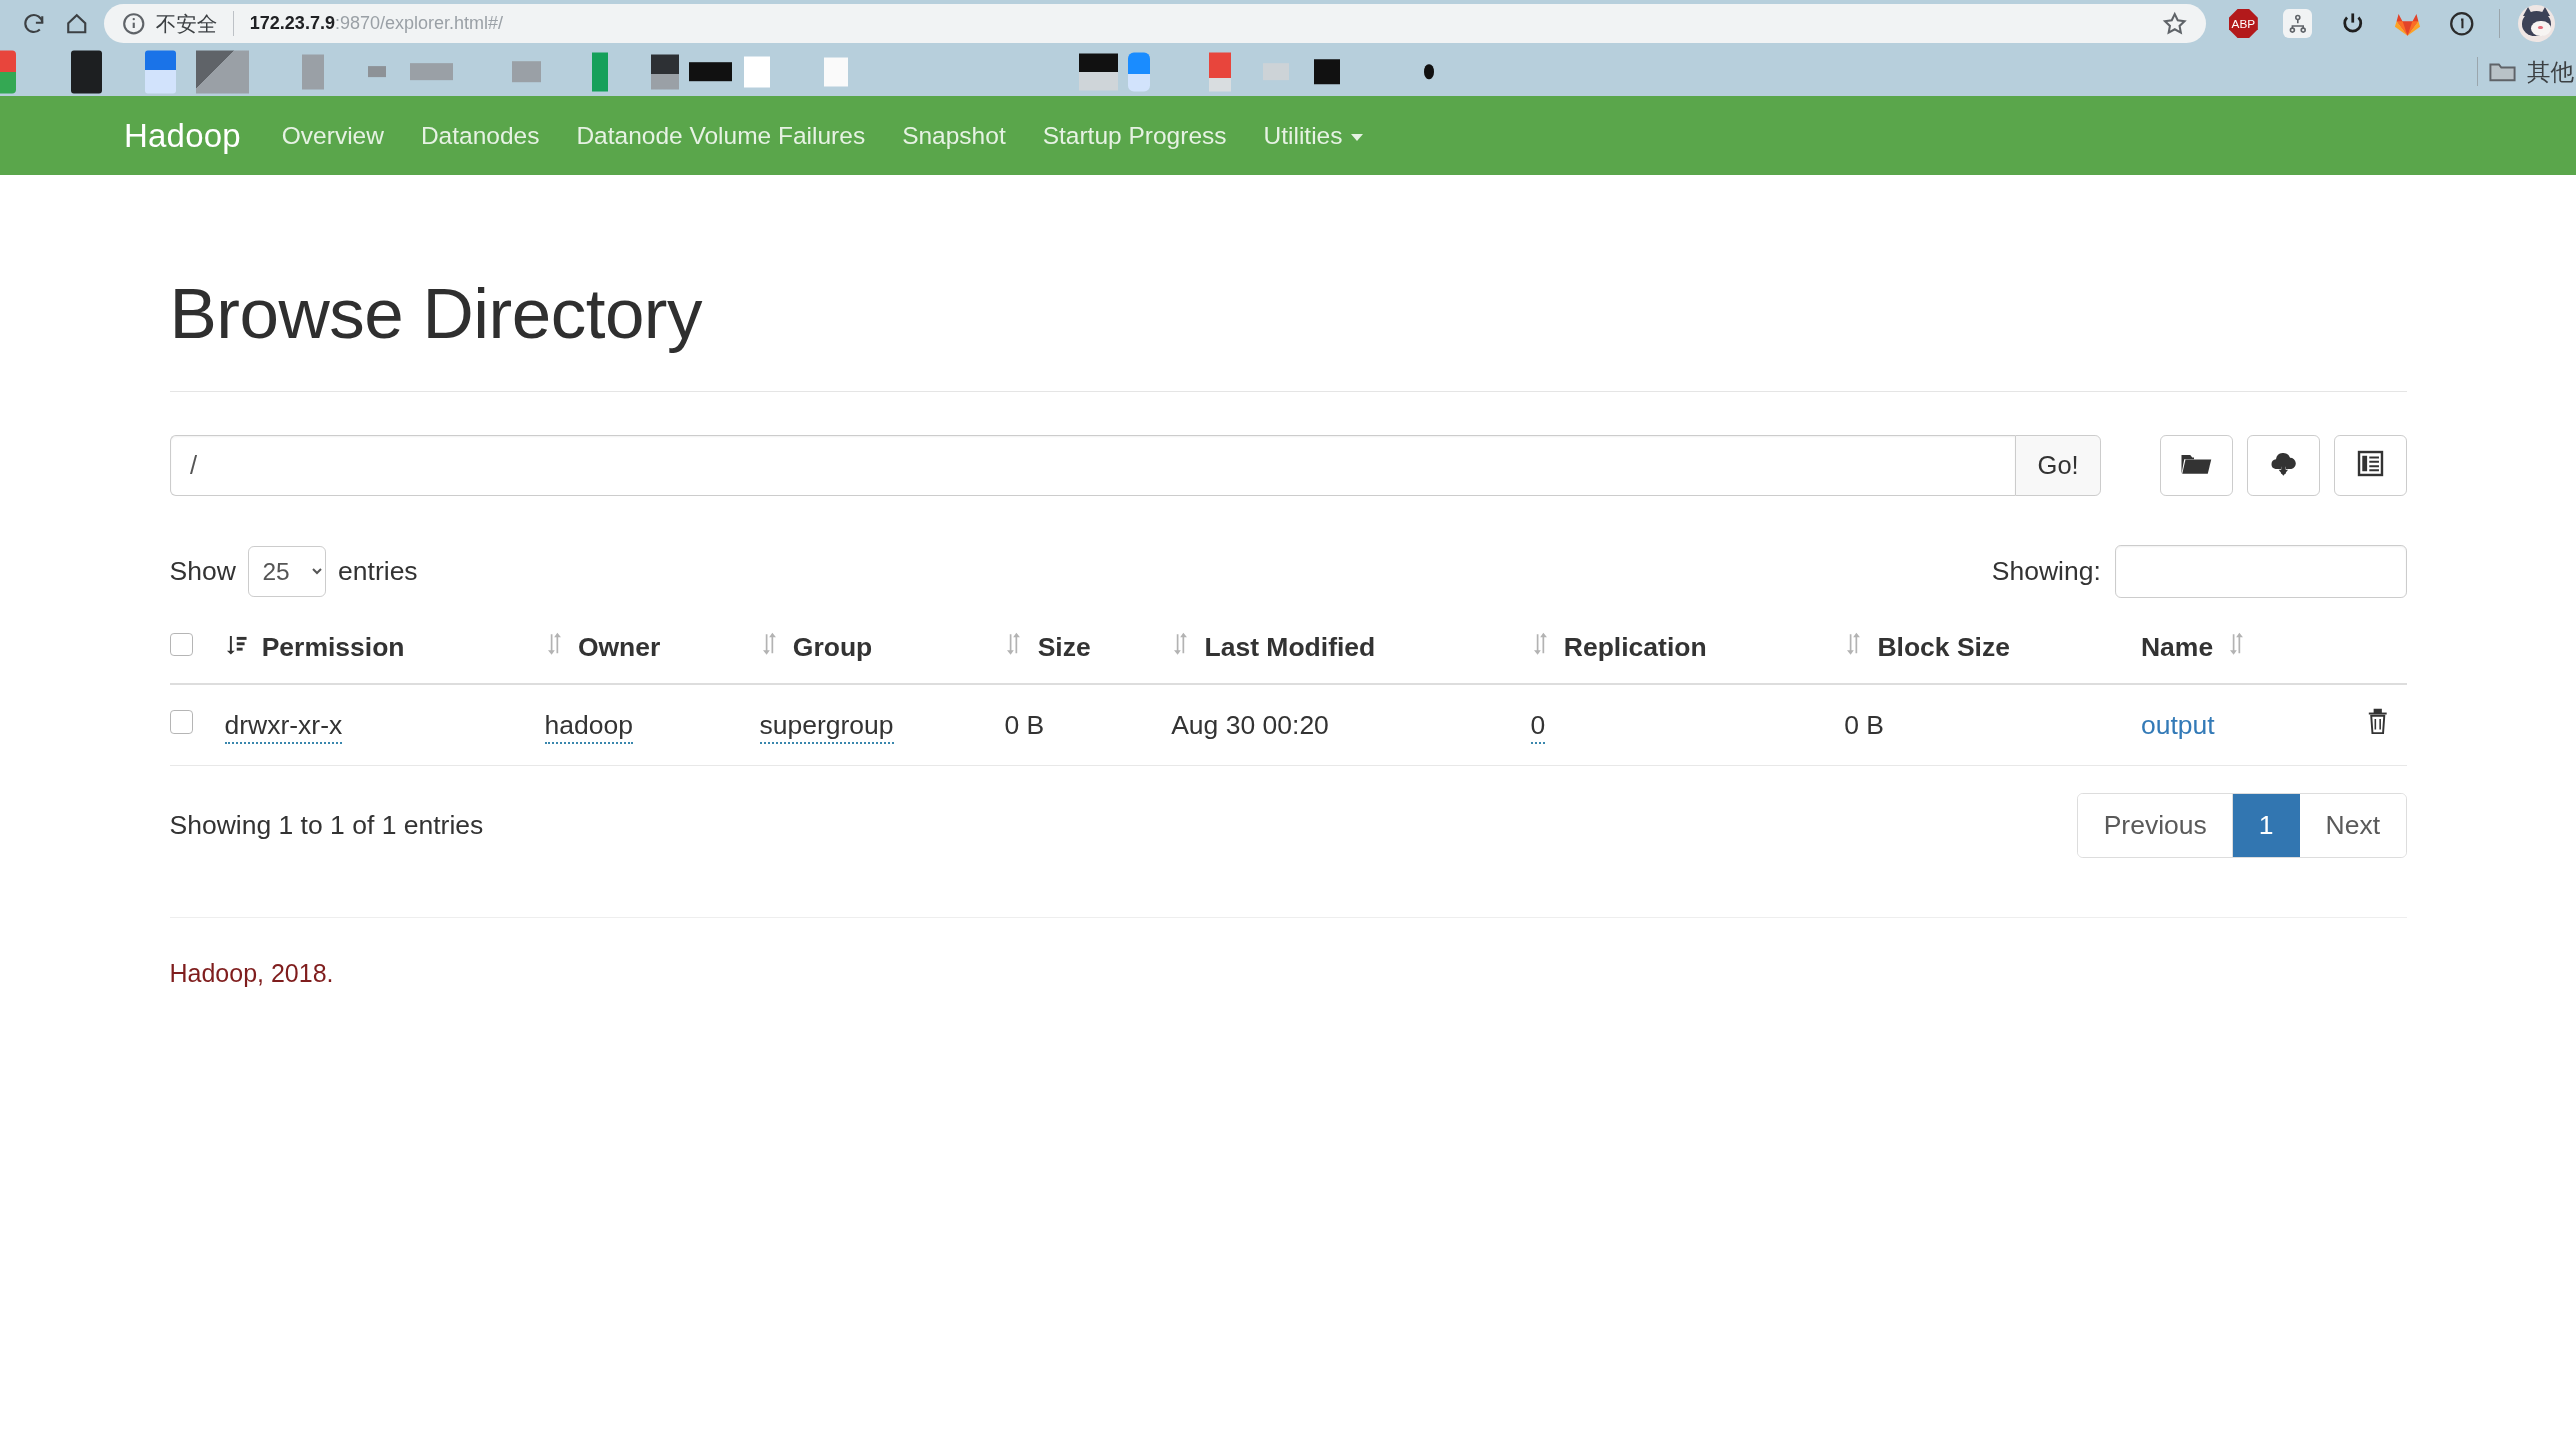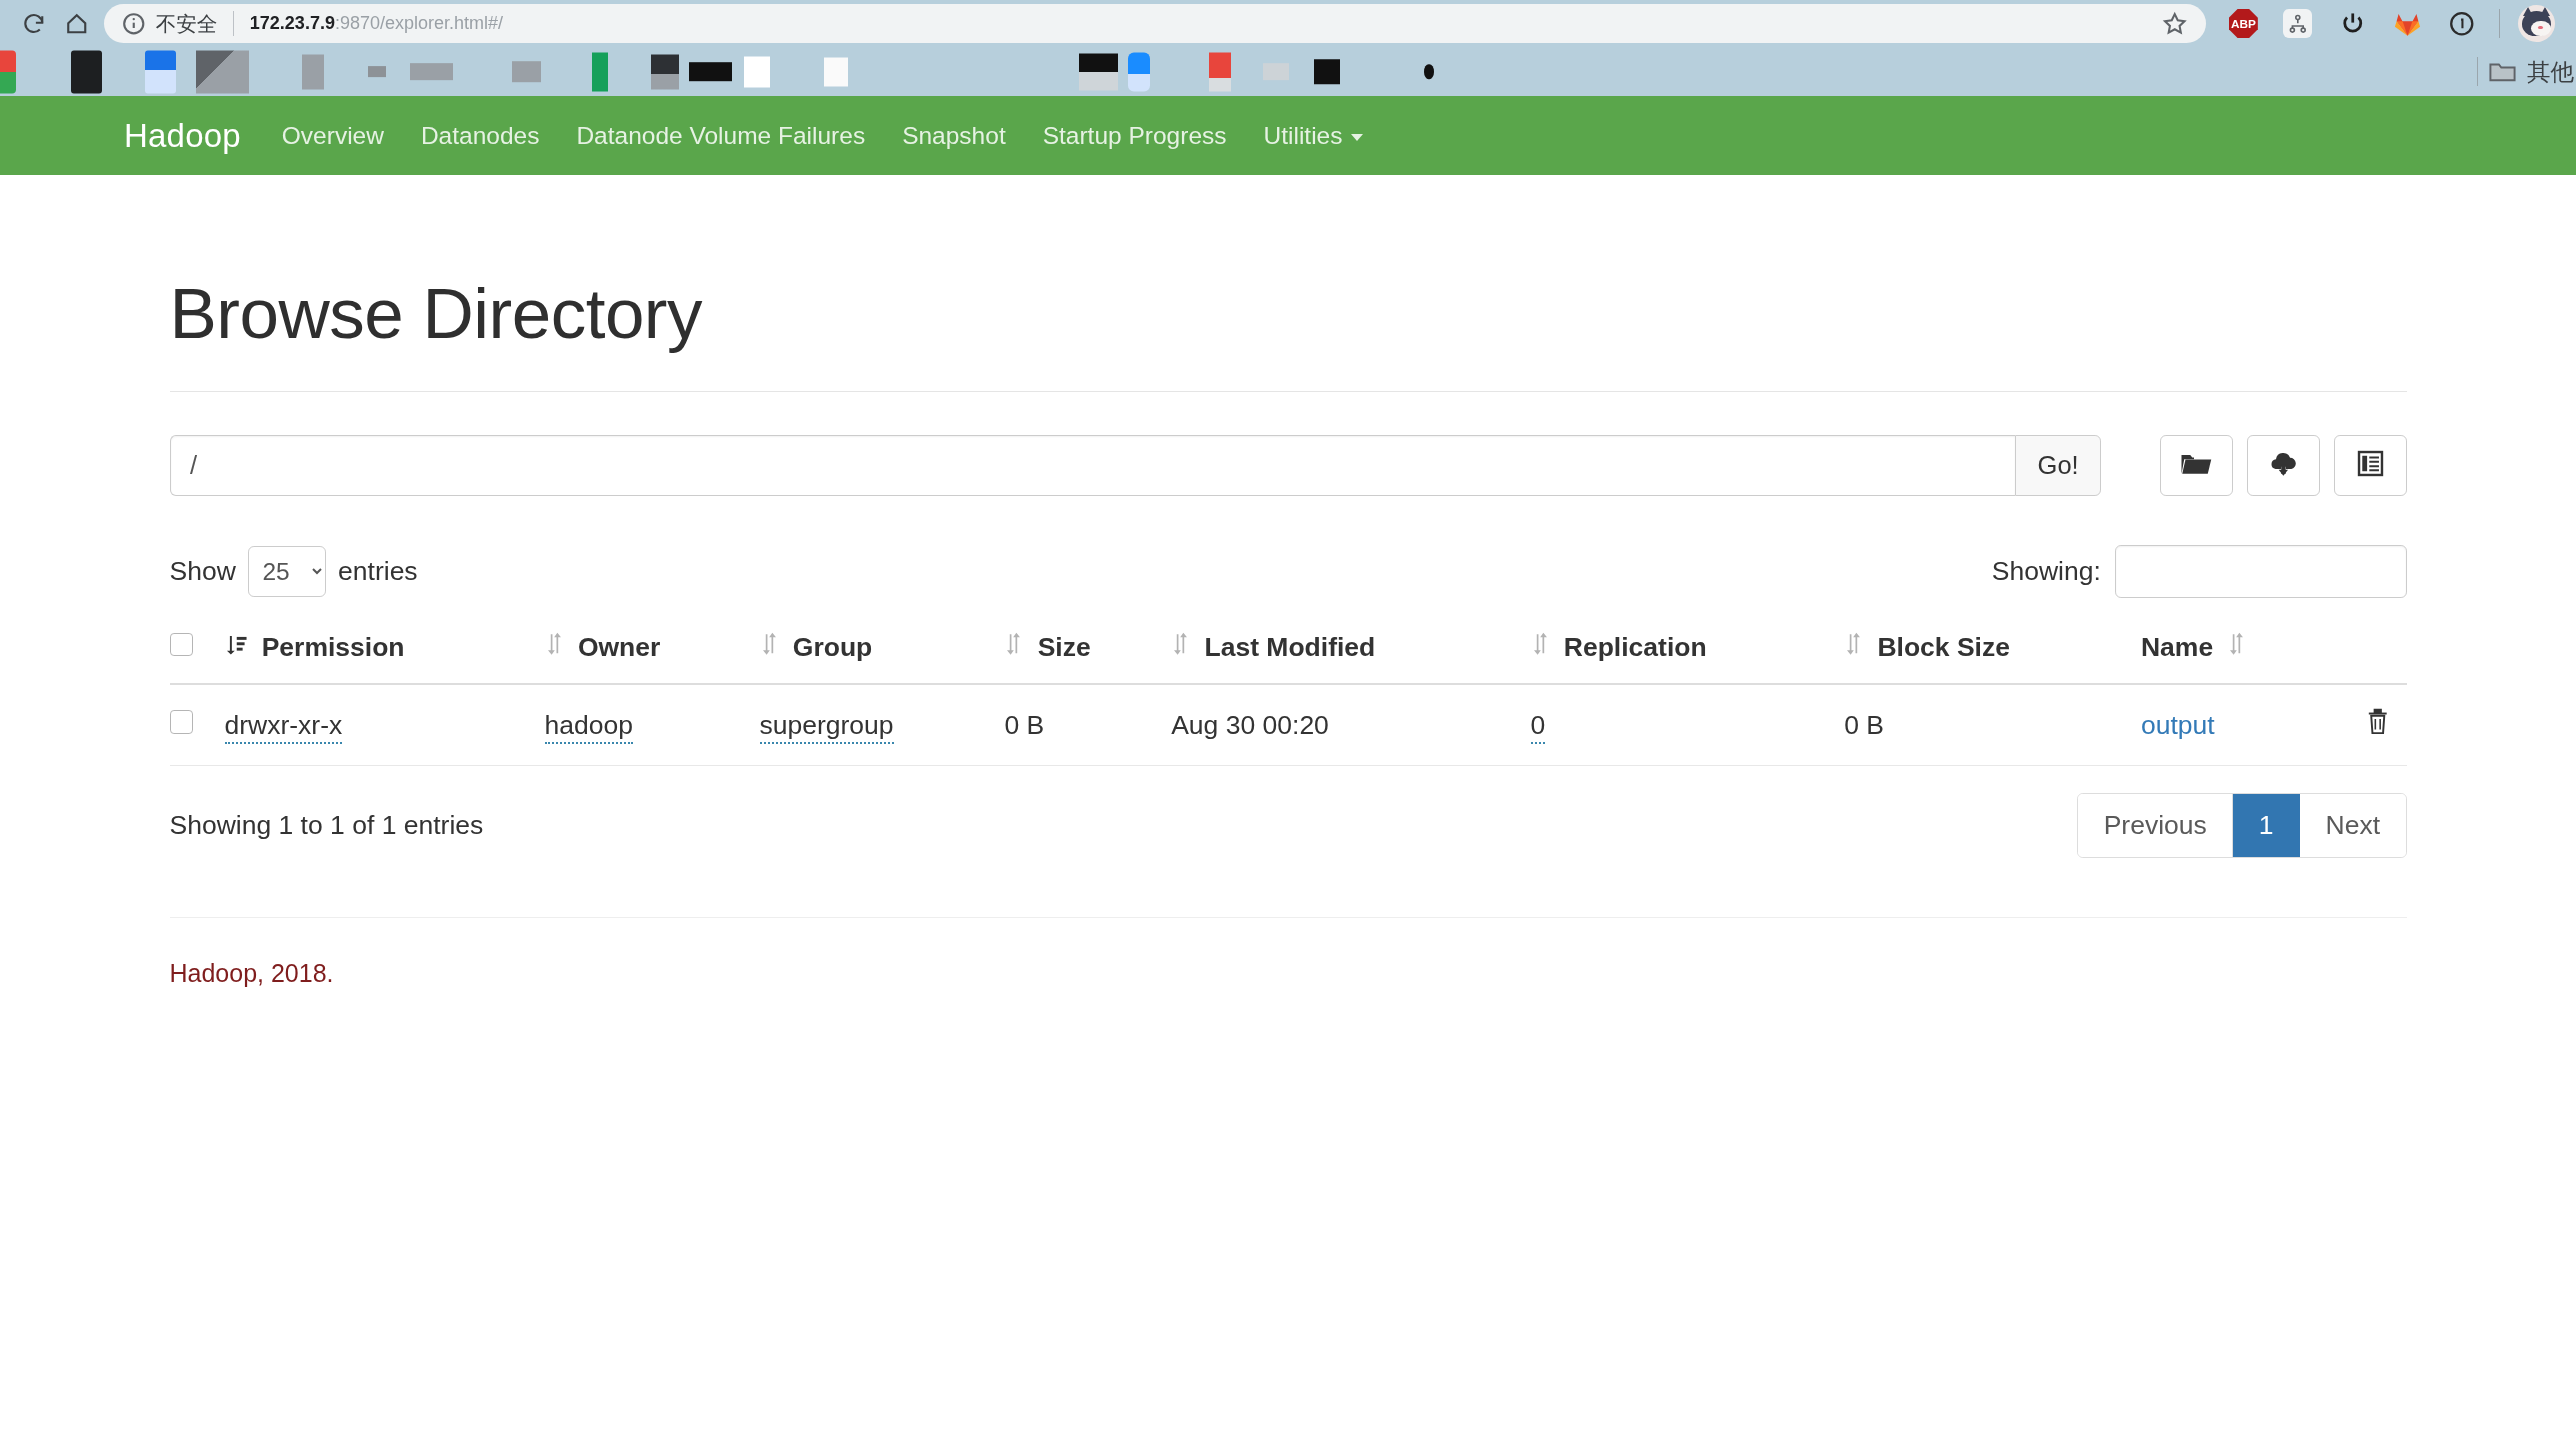--- a/index.html
+++ b/index.html
@@ -71,21 +71,21 @@
   .ext-icon {
     width: 39px; height: 39px;
     margin: 0 7.8px;
     display: flex; align-items: center; justify-content: center;
   }
   .abp-badge {
     width: 29px; height: 29px;
     background: #b3191b;
     color: #fff;
     font-size: 11.8px;
-    font-weight: bold;
+    font-weight: normal;
     display: flex; align-items: center; justify-content: center;
     clip-path: polygon(30% 0,70% 0,100% 30%,100% 70%,70% 100%,30% 100%,0 70%,0 30%);
     font-family: "Liberation Sans", sans-serif;
   }
   .sitemap-icon {
     width: 29px; height: 29px;
     background: #f1f3f4;
     border-radius: 5.9px;
     display: flex; align-items: center; justify-content: center;
     color: #5f6368;

